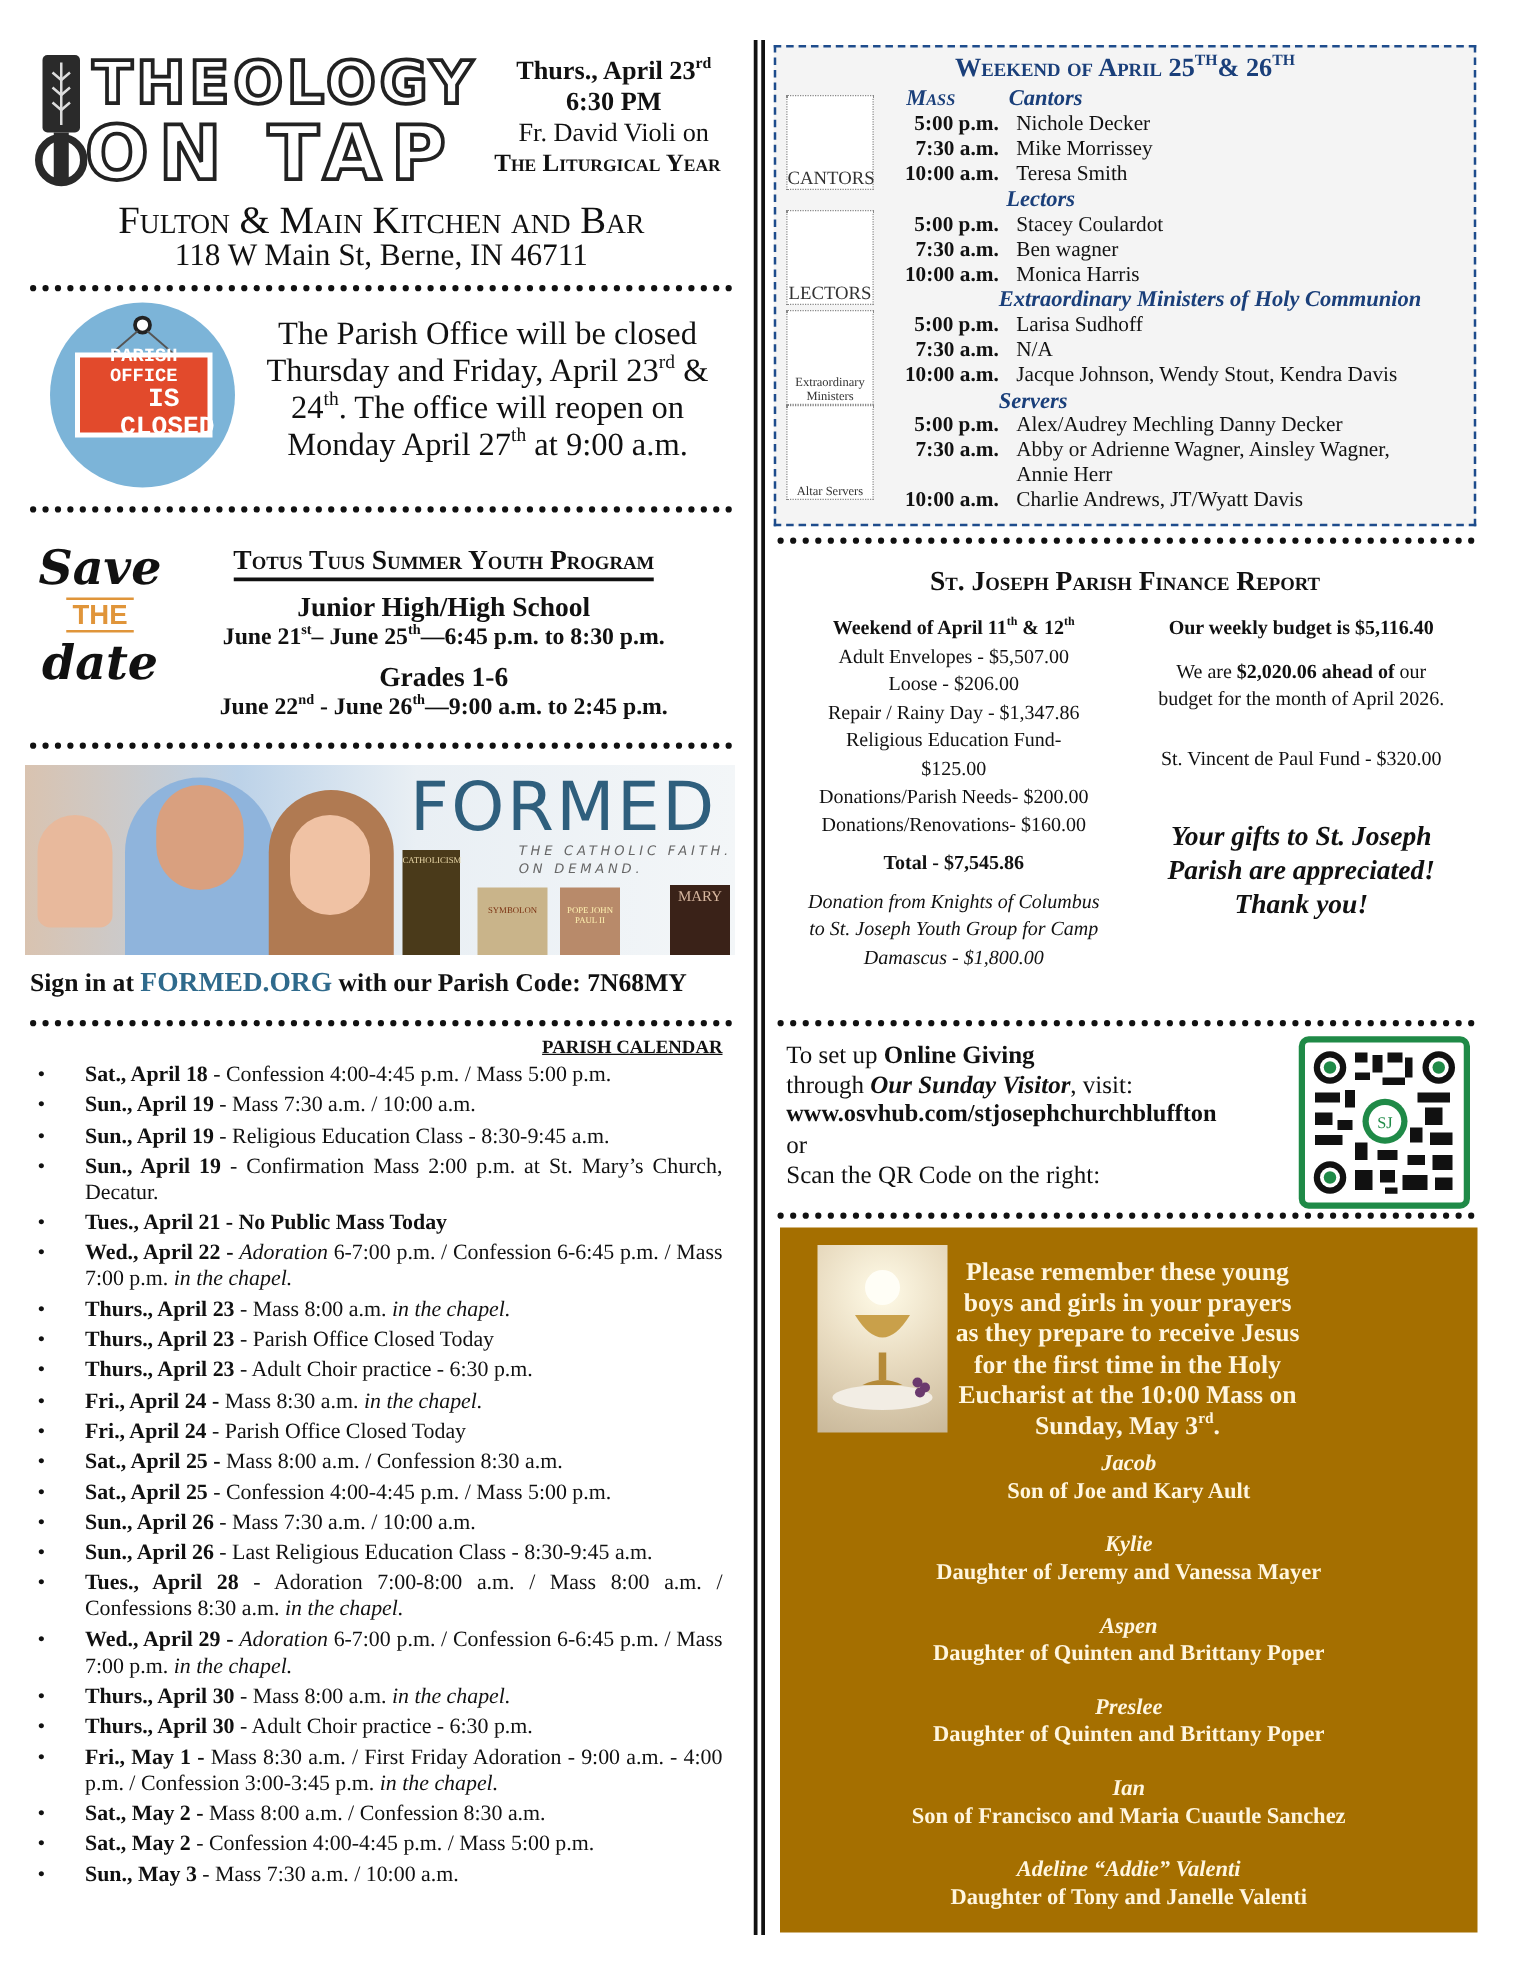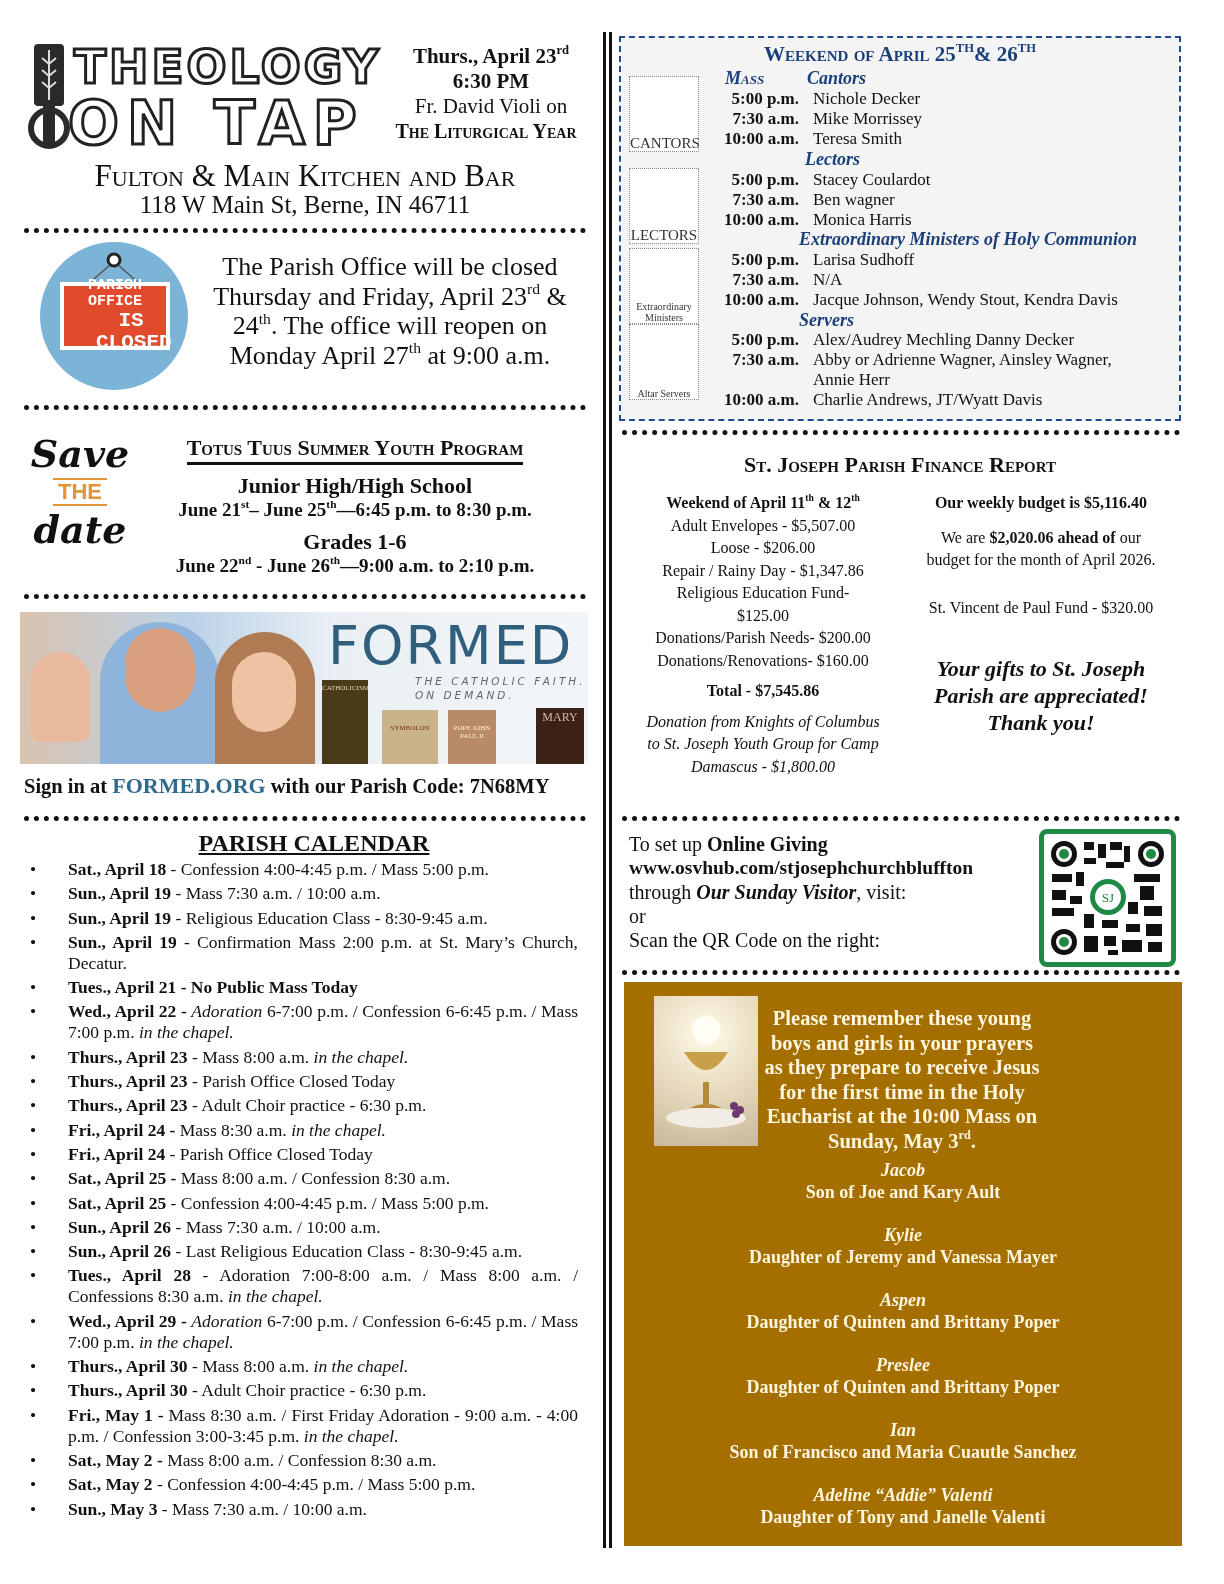--- a/index.html
+++ b/index.html
@@ -21,21 +21,21 @@
   .closed-board { position: absolute; left: 20px; top: 40px; width: 110px; height: 68px; background: #fff; padding: 4px; }
   .closed-board-inner { width: 100%; height: 100%; background: #e24a2c; color: #fff; font-family: Liberation Mono, monospace; font-weight: bold; text-align: center; display: flex; flex-direction: column; justify-content: center; line-height: 1.05; }
   .closed-text { left: 190px; top: 252px; width: 400px; text-align: center; font-size: 26px; line-height: 29.5px; }
 
   .save-date { left: 30px; top: 432px; width: 100px; height: 150px; text-align: center; font-family: "DejaVu Serif", serif; font-style: italic; font-weight: bold; }
   .totus { left: 130px; top: 434px; width: 450px; text-align: center; }
 
   .formed-banner { left: 20px; top: 612px; width: 568px; height: 152px; background: linear-gradient(90deg, #d9c3b0 0%, #bcd2e8 30%, #e9eff4 55%, #f3f6f8 100%); overflow: hidden; }
 
   .calendar { left: 30px; top: 830px; width: 548px; }
-  .calendar h2 { text-align: center; font-size: 24px; text-decoration: underline; margin-bottom: 2px; margin-left: 20px; }
+  .calendar h2 { text-align: right; font-size: 15px; text-decoration: underline; margin-bottom: 2px; margin-left: 20px; }
   .cal-item { position: relative; padding-left: 38px; font-size: 17.5px; line-height: 21px; text-align: justify; margin-bottom: 3.3px; }
   .cal-item::before { content: "•"; position: absolute; left: 0; top: 0; }
   .cal-item .day { font-weight: bold; }
 
   
   .weekend-box { left: 619px; top: 36px; width: 562px; height: 385px; background: #f4f4f4; border: 2px dashed #1e4c8c; }
   .wk-title { position: absolute; left: 0; top: 4px; width: 100%; text-align: center; color: #1a3f7a; font-weight: bold; font-size: 21px; }
   .role-img { position: absolute; left: 8px; width: 70px; height: 76px; border: 1px dotted #888; background: #fff; font-size: 15px; text-align: center; display: flex; flex-direction: column; justify-content: flex-end; color: #333; }
   .wk-heading { position: absolute; color: #1a3f7a; font-style: italic; font-weight: bold; font-size: 18px; }
   .wk-row { position: absolute; left: 86px; font-size: 17px; line-height: 20px; display: flex; }
@@ -106,21 +106,21 @@
 <div class="abs save-date">
   <div style="font-size:38px;line-height:44px;">Save</div>
   <div style="font-family:'Liberation Sans',sans-serif;font-style:normal;color:#e0953a;font-size:22px;line-height:24px;border-top:2px solid #e0953a;border-bottom:2px solid #e0953a;width:54px;margin:2px auto;">THE</div>
   <div style="font-size:38px;line-height:44px;">date</div>
 </div>
 <div class="abs totus">
   <div class="sc" style="font-weight:bold;font-size:22px;line-height:28px;border-bottom:3px solid #111;display:inline-block;padding-bottom:0;">Totus Tuus Summer Youth Program</div>
   <div style="font-weight:bold;font-size:22px;line-height:26px;margin-top:8px;">Junior High/High School</div>
   <div style="font-weight:bold;font-size:19px;line-height:22px;"><span>June 21</span><sup>st</sup><span>– June 25</span><sup>th</sup><span>—6:45 p.m. to 8:30 p.m.</span></div>
   <div style="font-weight:bold;font-size:22px;line-height:26px;margin-top:8px;">Grades 1-6</div>
-  <div style="font-weight:bold;font-size:19px;line-height:22px;"><span>June 22</span><sup>nd</sup><span> - June 26</span><sup>th</sup><span>—9:00 a.m. to 2:10 p.m.</span></div>
+  <div style="font-weight:bold;font-size:19px;line-height:22px;"><span>June 22</span><sup>nd</sup><span> - June 26</span><sup>th</sup><span>—9:00 a.m. to 2:45 p.m.</span></div>
 </div>
 
 <div class="dots" style="left:24px;top:594px;width:562px;"></div>
 
 <div class="abs formed-banner">
   <div class="abs" style="left:0;top:10px;width:300px;height:142px;">
     <div class="abs" style="left:10px;top:30px;width:60px;height:90px;border-radius:30px 30px 10px 10px;background:#e8b99c;"></div>
     <div class="abs" style="left:80px;top:0;width:120px;height:142px;border-radius:60px 60px 0 0;background:#8fb4dc;"></div>
     <div class="abs" style="left:105px;top:6px;width:70px;height:84px;border-radius:35px;background:#d9a07f;"></div>
     <div class="abs" style="left:195px;top:10px;width:100px;height:132px;border-radius:50px 50px 0 0;background:#b07a52;"></div>
@@ -269,22 +269,22 @@
   <div style="font-weight:bold;">Our weekly budget is $5,116.40</div>
   <div style="margin-top:12px;padding:0 20px;"><span>We are </span><b>$2,020.06 ahead of</b><span> our budget for the month of April 2026.</span></div>
   <div style="margin-top:25px;padding:0 20px;">St. Vincent de Paul Fund - $320.00</div>
   <div style="margin-top:36px;font-weight:bold;font-style:italic;font-size:22px;line-height:27px;">Your gifts to St. Joseph Parish are appreciated! Thank you!</div>
 </div>
 
 <div class="dots" style="left:622px;top:816px;width:558px;"></div>
 
 <div class="abs giving">
   <div><span>To set up </span><b>Online Giving</b></div>
+  <div><span>through </span><b><i>Our Sunday Visitor</i></b><span>, visit:</span></div>
   <div style="font-weight:bold;font-size:19.5px;white-space:nowrap;">www.osvhub.com/stjosephchurchbluffton</div>
-  <div><span>through </span><b><i>Our Sunday Visitor</i></b><span>, visit:</span></div>
   <div>or</div>
   <div>Scan the QR Code on the right:</div>
 </div>
 <div class="abs qr">
   <svg width="115" height="116" viewBox="0 0 115 116">
     <g fill="#111">
       <circle cx="14" cy="14" r="13"></circle>
         <circle cx="14" cy="14" r="8" fill="#fff"></circle>
         <circle cx="14" cy="14" r="5" fill="#1f8a47"></circle>
       <circle cx="101" cy="14" r="13"></circle>

